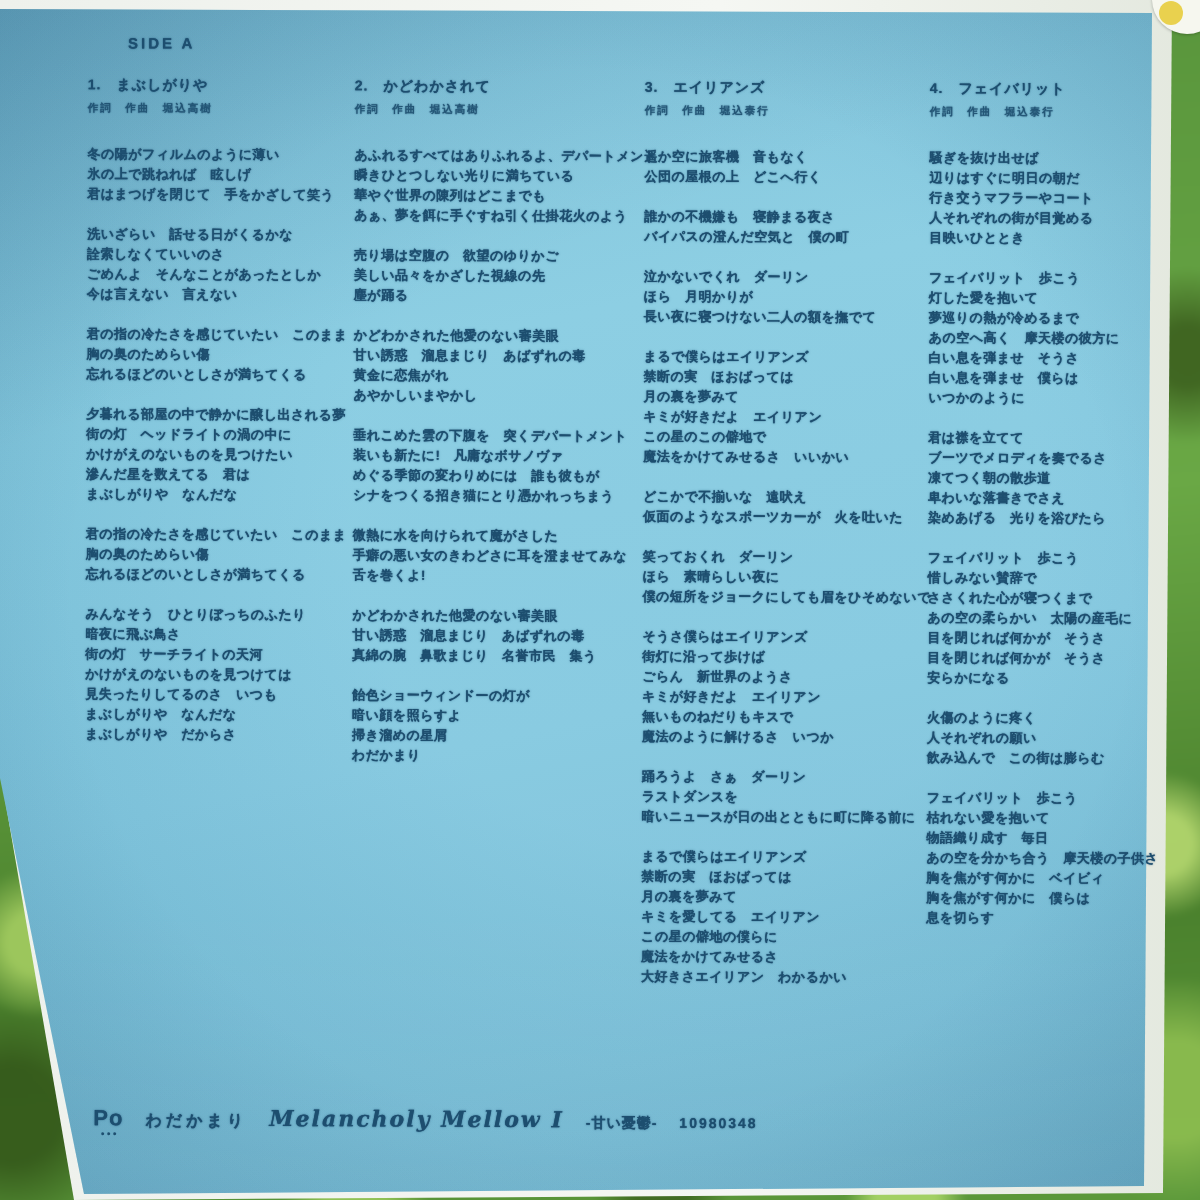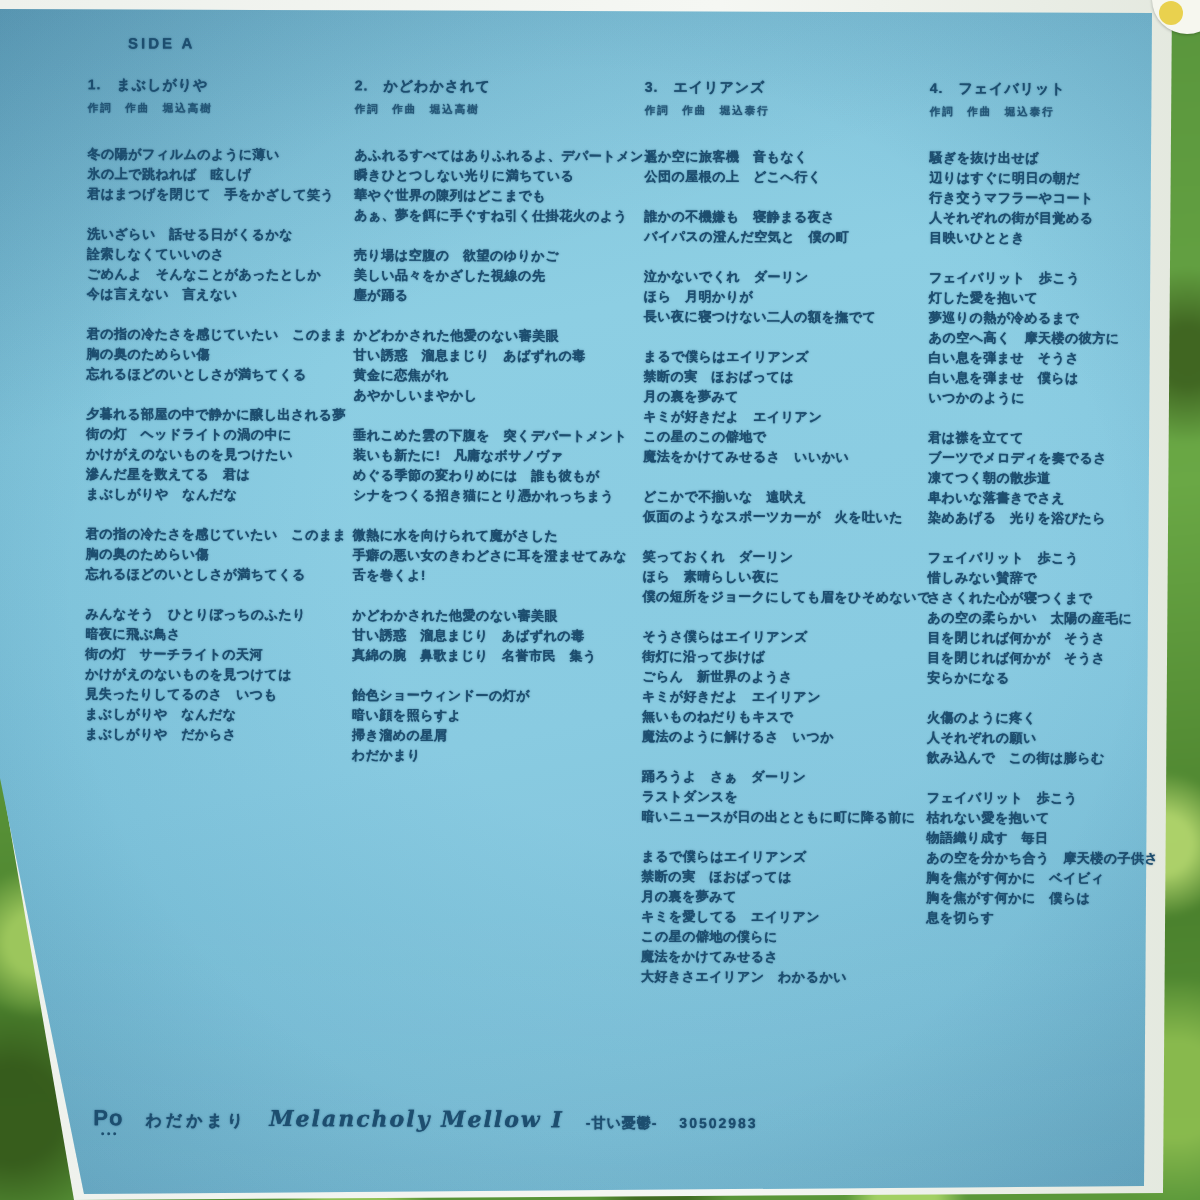--- a/index.html
+++ b/index.html
@@ -332,15 +332,15 @@
       <span class="mark">Po</span>
       <span class="dots">
           <i></i>
           <i></i>
           <i></i>
         </span>
     </span>
     <span class="footer-artist ink">わだかまり</span>
     <span class="footer-album ink">Melancholy Mellow I</span>
     <span class="footer-sub ink">-甘い憂鬱-</span>
-    <span class="footer-catalog ink">30502983</span>
+    <span class="footer-catalog ink">10980348</span>
   </div>
 </div>
 
 </body></html>

